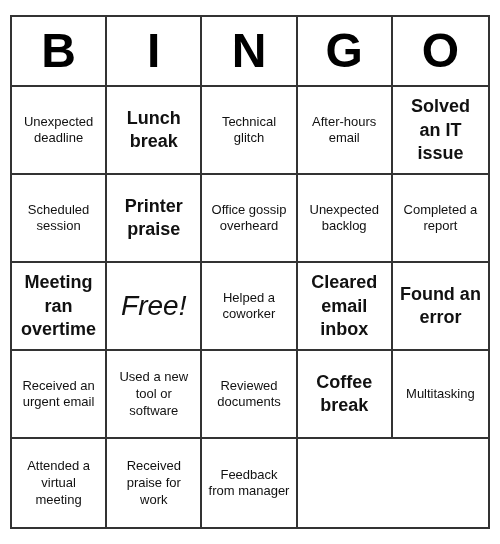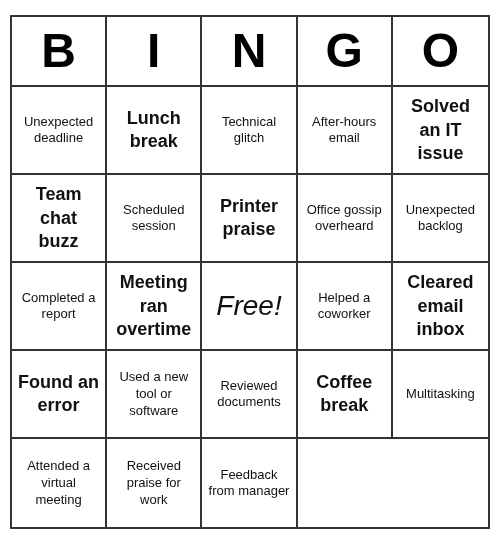--- a/index.html
+++ b/index.html
@@ -94,23 +94,20 @@
       <div class="bingo-cell">
         <span class="cell-text">Technical glitch</span>
       </div>
       <div class="bingo-cell">
         <span class="cell-text">After-hours email</span>
       </div>
       <div class="bingo-cell">
         <span class="cell-text medium">Solved an IT issue</span>
       </div>
       <div class="bingo-cell">
-        <span class="cell-text medium">Team chat buzz</span>
-      </div>
-      <div class="bingo-cell">
         <span class="cell-text">Scheduled session</span>
       </div>
       <div class="bingo-cell">
         <span class="cell-text medium">Printer praise</span>
       </div>
       <div class="bingo-cell">
         <span class="cell-text">Office gossip overheard</span>
       </div>
       <div class="bingo-cell">
         <span class="cell-text">Unexpected backlog</span>
@@ -127,20 +124,23 @@
       <div class="bingo-cell">
         <span class="cell-text">Helped a coworker</span>
       </div>
       <div class="bingo-cell">
         <span class="cell-text medium">Cleared email inbox</span>
       </div>
       <div class="bingo-cell">
         <span class="cell-text medium">Found an error</span>
       </div>
       <div class="bingo-cell">
+        <span class="cell-text">Received an urgent email</span>
+      </div>
+      <div class="bingo-cell">
         <span class="cell-text">Used a new tool or software</span>
       </div>
       <div class="bingo-cell">
         <span class="cell-text">Reviewed documents</span>
       </div>
       <div class="bingo-cell">
         <span class="cell-text large">Coffee break</span>
       </div>
       <div class="bingo-cell">
         <span class="cell-text">Multitasking</span>

